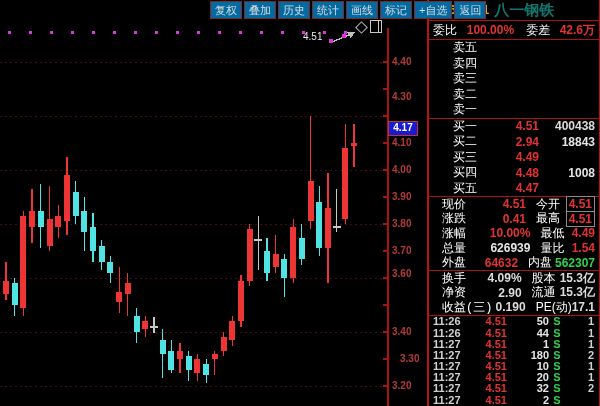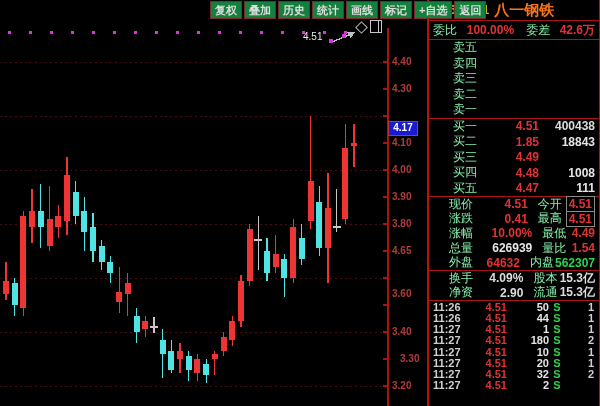--- a/index.html
+++ b/index.html
@@ -1,44 +1,44 @@
 <!DOCTYPE html>
 <html><head>
 <meta charset="utf-8">
 <style>
   html,body{margin:0;padding:0;background:#000;}
   body{width:600px;height:406px;overflow:hidden;position:relative;
        font-family:"Liberation Sans","DejaVu Sans",sans-serif;}
   
   .toolbar{position:absolute;left:210px;top:1px;height:18px;display:flex;gap:2px;z-index:5;}
-  .tbtn{border:1px solid #7a2a2a;background:#15803d;color:#dcdcdc;font-size:11px;
-        line-height:14px;padding:1px 4px;white-space:nowrap;cursor:default;font-weight:bold;}
+  .tbtn{border:1px solid #7a2a2a;background:#0369a1;color:#dcdcdc;font-size:11px;
+        line-height:14px;padding:1px 4px;white-space:nowrap;cursor:default;}
   
   .panel{position:absolute;left:427px;top:0;width:173px;height:406px;box-sizing:border-box;
          border-left:2px solid #b81212;border-right:1px solid #b81212;background:#000;color:#c8c8c8;}
   .phead{height:20px;display:flex;align-items:center;padding-left:8px;gap:5px;}
   .rmark{color:#e84040;font-weight:bold;font-size:10px;}
   .pcode{color:#d6b41e;font-weight:bold;font-size:12px;}
-  .pname{color:#f97316;font-weight:bold;font-size:15px;}
+  .pname{color:#0f766e;font-weight:bold;font-size:15px;}
   .sep{border-top:1px solid #a81414;}
   .row{display:flex;align-items:center;font-size:12px;white-space:nowrap;}
-  .lab{color:#86efac;}
+  .lab{color:#ffffff;}
   .val{font-weight:bold;}
   .c-red{color:#e23333}.c-yel{color:#e5e5e5}.c-grn{color:#2ed24e}.c-wht{color:#dcdcdc}
   .weibi{height:18px;}
   .weibi .lab{width:34px;padding-left:4px;}
   .weibi .v1{width:58px;text-align:right;}
   .weibi .l2{width:38px;padding-left:12px;}
   .weibi .v2{flex:1;text-align:right;padding-right:4px;}
   .asks .row,.bids .row{height:15.5px;padding-left:20px;}
   .asks .row .lab,.bids .row .lab{width:38px;padding-left:4px;}
   .bids .row .bp{width:48px;text-align:right;}
   .bids .row .bv{flex:1;text-align:right;padding-right:4px;}
   .inf .row{height:14.6px;}
-  .inf .l1{width:50px;padding-left:20px;font-family:Liberation Mono, monospace;}
+  .inf .l1{width:50px;padding-left:13px;font-family:Liberation Mono, monospace;}
   .inf .v1{width:52px;text-align:right;}
   .inf .l2{width:36px;padding-left:10px;}
   .inf .v2{flex:1;text-align:right;padding-right:4px;}
   .boxed{border:1px solid #8a8a8a;padding:0 2px;}
   .ticks .row{height:11.2px;font-size:11px;}
   .ticks .tt{width:36px;padding-left:4px;color:#d0d0d0;font-weight:bold;}
   .ticks .tp{width:38px;text-align:right;font-weight:bold;}
   .ticks .tv{width:42px;text-align:right;font-weight:bold;}
   .ticks .ts{width:16px;text-align:center;font-weight:bold;}
   .ticks .tn{flex:1;text-align:right;padding-right:5px;color:#d0d0d0;font-weight:bold;}
@@ -173,27 +173,27 @@
       <rect x="324.9" y="187.8" width="6" height="40.5" fill="#ee3535"></rect>
       <line x1="336.6" y1="168.9" x2="336.6" y2="212.1" stroke="#c8c8c8" stroke-width="1.2"></line>
       <line x1="332.6" y1="206.7" x2="340.6" y2="206.7" stroke="#c8c8c8" stroke-width="2"></line>
       <line x1="345.3" y1="104.1" x2="345.3" y2="204.0" stroke="#ee3535" stroke-width="1.2"></line>
       <rect x="342.3" y="128.4" width="6" height="70.2" fill="#ee3535"></rect>
       <line x1="354.0" y1="104.1" x2="354.0" y2="147.3" stroke="#ee3535" stroke-width="1.2"></line>
       <rect x="351.0" y="123.0" width="6" height="2.7" fill="#ee3535"></rect>
     </svg></div>
 <div id="axislabels">
     <div class="axis-label" style="top: 56px;">4.40</div>
-    <div class="axis-label" style="top: 83px;">4.30</div>
+    <div class="axis-label" style="top: 91px;">4.30</div>
     <div class="axis-label" style="top: 137px;">4.10</div>
     <div class="axis-label" style="top: 164px;">4.00</div>
     <div class="axis-label" style="top: 191px;">3.90</div>
     <div class="axis-label" style="top: 218px;">3.80</div>
-    <div class="axis-label" style="top: 245px;">4.65</div>
-    <div class="axis-label" style="top: 288px;">3.60</div>
+    <div class="axis-label" style="top: 245px;">3.70</div>
+    <div class="axis-label" style="top: 268px;">3.60</div>
     <div class="axis-label" style="top: 299px; margin-left: 40px;">3.50</div>
     <div class="axis-label" style="top: 326px;">3.40</div>
     <div class="axis-label" style="top: 353px; margin-left: 8px;">3.30</div>
     <div class="axis-label" style="top: 380px;">3.20</div>
   </div>
 <div class="axis-badge" id="badge" style="top: 109px; margin-top: 12px;">4.17</div>
 <div class="anno-label" style="left:303px;top:31px;">4.51</div>
 <div class="dia"></div>
 <div class="winico">
     <div></div>
@@ -239,36 +239,35 @@
       </div>
     </div>
   <div class="bids sep" id="bids">
       <div class="row ">
         <span class="lab">买一</span>
      <span class="val c-red bp">4.51</span>
      <span class="val c-wht bv">400438</span>
       </div>
       <div class="row ">
         <span class="lab">买二</span>
-     <span class="val c-red bp">1.85</span>
+     <span class="val c-red bp">2.94</span>
      <span class="val c-yel bv">18843</span>
       </div>
       <div class="row ">
         <span class="lab">买三</span>
      <span class="val c-red bp">4.49</span>
       </div>
       <div class="row ">
         <span class="lab">买四</span>
      <span class="val c-red bp">4.48</span>
      <span class="val c-yel bv">1008</span>
       </div>
       <div class="row ">
         <span class="lab">买五</span>
      <span class="val c-red bp">4.47</span>
-     <span class="val c-yel bv">111</span>
       </div>
     </div>
   <div class="inf sep" id="info">
       <div class="row ">
         <span class="lab l1">现价</span>
      <span class="val c-red v1">4.51</span>
      <span class="lab l2">今开</span>
      <span class="v2"><span class="val c-red boxed">4.51</span></span>
       </div>
       <div class="row ">
@@ -302,20 +301,26 @@
      <span class="val c-wht v1">4.09%</span>
      <span class="lab l2">股本</span>
      <span class="v2"><span class="val c-wht ">15.3亿</span></span>
       </div>
       <div class="row ">
         <span class="lab l1">净资</span>
      <span class="val c-wht v1">2.90</span>
      <span class="lab l2">流通</span>
      <span class="v2"><span class="val c-wht ">15.3亿</span></span>
       </div>
+      <div class="row ">
+        <span class="lab l1">收益(三)</span>
+     <span class="val c-wht v1">0.190</span>
+     <span class="lab l2">PE(动)</span>
+     <span class="v2"><span class="val c-wht ">17.1</span></span>
+      </div>
     </div>
   <div class="ticks sep" id="ticks">
       <div class="row ">
         <span class="tt">11:26</span>
      <span class="tp c-red">4.51</span>
      <span class="tv c-yel">50</span>
      <span class="ts c-grn">S</span>
      <span class="tn">1</span>
       </div>
       <div class="row ">

